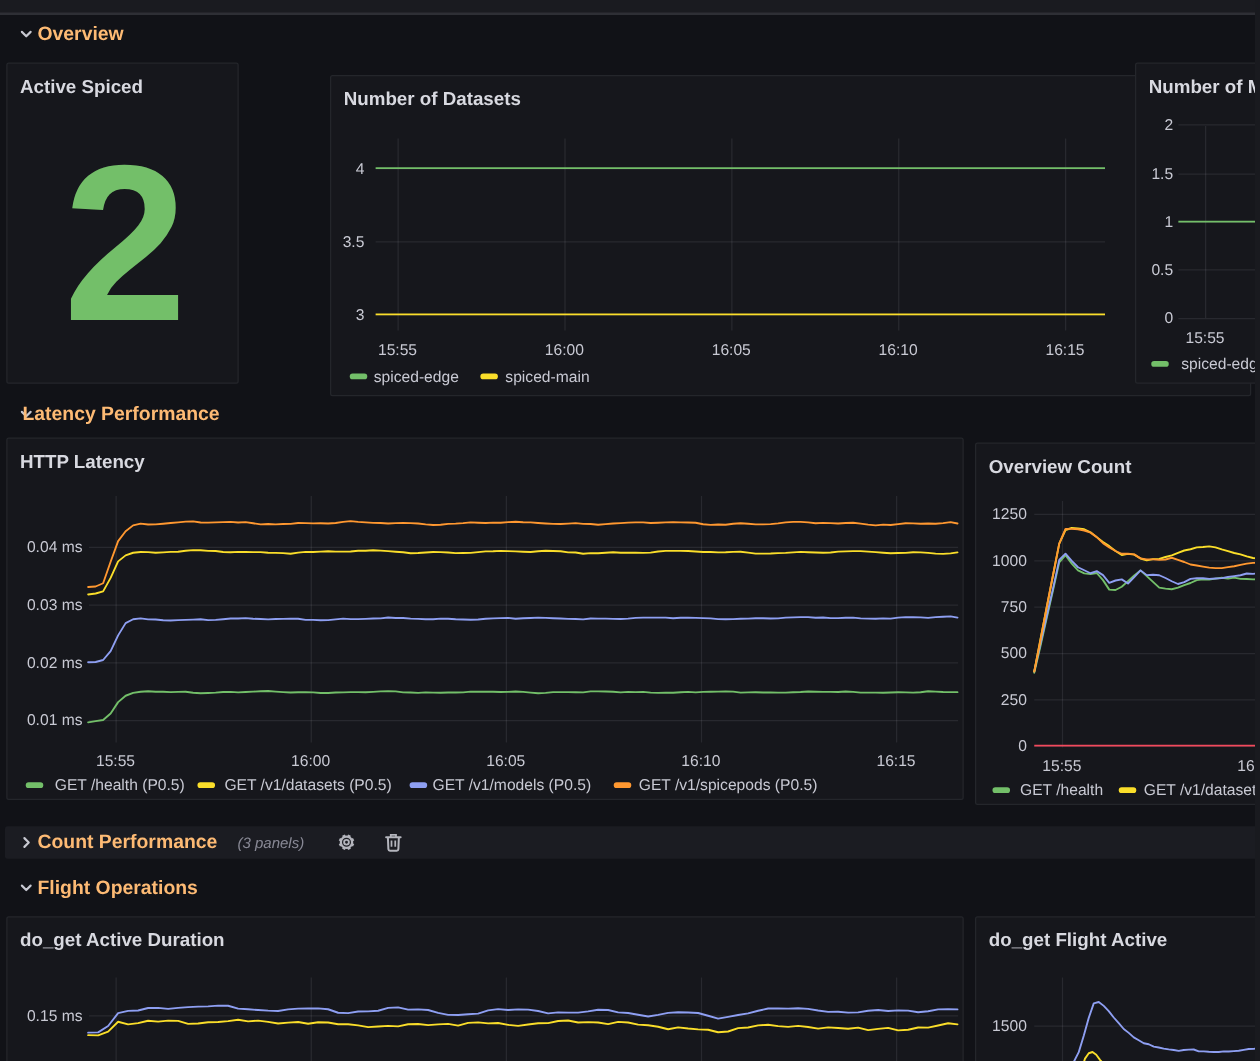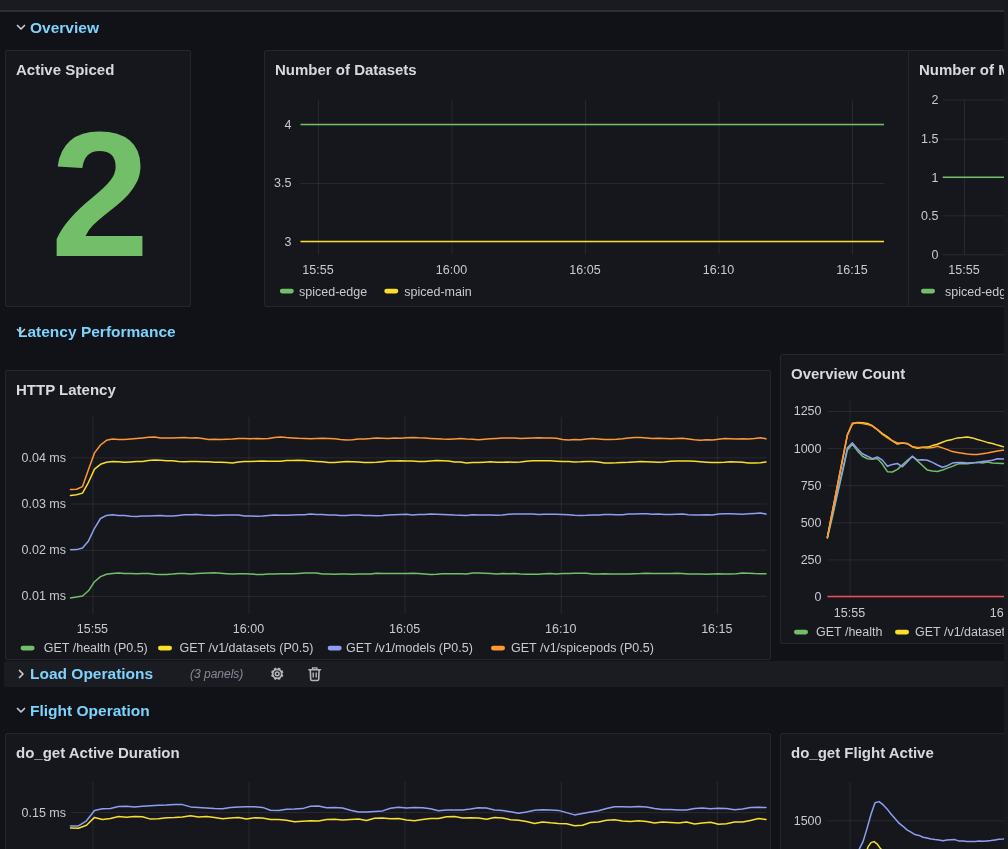--- a/index.html
+++ b/index.html
@@ -1,18 +1,18 @@
 <!DOCTYPE html>
 <html><head><meta charset="utf-8"><style>
 * { margin:0; padding:0; box-sizing:border-box; }
 html,body { width:1008px; height:849px; overflow:hidden; background:#111217;
   font-family:"Liberation Sans", sans-serif; position:relative; }
 .topbar { position:absolute; left:0; top:0; width:1008px; height:12px; background:#1a1b20;
   border-bottom:2px solid #2e2f35; }
-.rowhead { position:absolute; font-size:15.5px; font-weight:700; color:#7dd3fc; }
+.rowhead { position:absolute; font-size:15.5px; font-weight:700; color:#fdba74; }
 .panel { position:absolute; background:#16171c; border:1px solid #24262b; border-radius:2px; }
 .ptitle { position:absolute; left:10px; top:10px; font-size:15px; font-weight:700; color:#d8d9e0; }
 .bignum { position:absolute; left:0; right:0; top:55px; text-align:center; color:#73BF69;
   font-size:178px; font-weight:700; line-height:1; padding-left:4px; }
 .loadbar { position:absolute; left:4px; top:661px; width:1004px; height:26px; background:#1b1c22; border-radius:2px; }
 .panels3 { position:absolute; font-size:12px; font-style:italic; color:rgba(204,204,220,0.62); }
 .rstrip { position:absolute; right:0; top:0; width:4.5px; height:849px; background:#191a1f; z-index:10; }
 </style></head>
 <body>
 <div class="topbar"></div>
@@ -20,21 +20,21 @@
 
 <svg width="12" height="12" viewBox="0 0 12 12" style="position:absolute;left:15px;top:21px">
     <path d="M2.5 4.5 L6 8 L9.5 4.5" fill="none" stroke="#c7c8d1" stroke-width="1.7" stroke-linecap="round" stroke-linejoin="round"></path>
   </svg>
 <div class="rowhead" style="left:30px;top:19px">Overview</div>
 
 <div class="panel" style="left:5px;top:50px;width:186px;height:257px">
     <div class="ptitle">Active Spiced</div>
     <div class="bignum">2</div>
   </div>
-<div class="panel" style="left:264px;top:50px;width:737px;height:257px">
+<div class="panel" style="left:264px;top:60px;width:737px;height:257px">
     <div class="ptitle">Number of Datasets</div>
     <svg width="634" height="257" style="position:absolute;left:0;top:0">
       <line x1="53.5" x2="53.5" y1="49.8" y2="203.3" stroke="rgba(204,204,220,0.10)" stroke-width="1"></line>
       <line x1="187.0" x2="187.0" y1="49.8" y2="203.3" stroke="rgba(204,204,220,0.10)" stroke-width="1"></line>
       <line x1="320.5" x2="320.5" y1="49.8" y2="203.3" stroke="rgba(204,204,220,0.10)" stroke-width="1"></line>
       <line x1="454.0" x2="454.0" y1="49.8" y2="203.3" stroke="rgba(204,204,220,0.10)" stroke-width="1"></line>
       <line x1="587.5" x2="587.5" y1="49.8" y2="203.3" stroke="rgba(204,204,220,0.10)" stroke-width="1"></line>
       <line x1="35.5" x2="619.0" y1="74.0" y2="74.0" stroke="rgba(204,204,220,0.10)" stroke-width="1"></line>
       <line x1="35.5" x2="619.0" y1="132.5" y2="132.5" stroke="rgba(204,204,220,0.10)" stroke-width="1"></line>
       <line x1="35.5" x2="619.0" y1="191.0" y2="191.0" stroke="rgba(204,204,220,0.10)" stroke-width="1"></line>
@@ -73,21 +73,21 @@
       <rect x="12.0" y="237.8" width="14" height="4.6" rx="2.3" fill="#73BF69"></rect>
       <text x="36.0" y="244.6" text-anchor="start" style="font-size:12.5px;fill:#c8c9d3;font-weight:400">spiced-edge</text>
     </svg>
   </div>
 
 <svg width="12" height="12" viewBox="0 0 12 12" style="position:absolute;left:15px;top:325px">
     <path d="M2.5 4.5 L6 8 L9.5 4.5" fill="none" stroke="#c7c8d1" stroke-width="1.7" stroke-linecap="round" stroke-linejoin="round"></path>
   </svg>
 <div class="rowhead" style="left:18px;top:323px">Latency Performance</div>
 
-<div class="panel" style="left:5px;top:370px;width:766px;height:290px">
+<div class="panel" style="left:5px;top:350px;width:766px;height:290px">
     <div class="ptitle">HTTP Latency</div>
     <svg width="766" height="290" style="position:absolute;left:0;top:0">
       <line x1="86.9" x2="86.9" y1="45.8" y2="243.0" stroke="rgba(204,204,220,0.10)" stroke-width="1"></line>
       <line x1="243.0" x2="243.0" y1="45.8" y2="243.0" stroke="rgba(204,204,220,0.10)" stroke-width="1"></line>
       <line x1="399.1" x2="399.1" y1="45.8" y2="243.0" stroke="rgba(204,204,220,0.10)" stroke-width="1"></line>
       <line x1="555.2" x2="555.2" y1="45.8" y2="243.0" stroke="rgba(204,204,220,0.10)" stroke-width="1"></line>
       <line x1="711.3" x2="711.3" y1="45.8" y2="243.0" stroke="rgba(204,204,220,0.10)" stroke-width="1"></line>
       <line x1="65.2" x2="760.5" y1="86.8" y2="86.8" stroke="rgba(204,204,220,0.10)" stroke-width="1"></line>
       <text x="60.0" y="90.7" text-anchor="end" style="font-size:12.5px;fill:#c8c9d3;font-weight:400">0.04 ms</text>
       <line x1="65.2" x2="760.5" y1="133.0" y2="133.0" stroke="rgba(204,204,220,0.10)" stroke-width="1"></line>
@@ -142,21 +142,21 @@
       <text x="35.0" y="281.2" text-anchor="start" style="font-size:12.5px;fill:#c8c9d3;font-weight:400">GET /health</text>
       <rect x="114.0" y="274.8" width="14" height="4.6" rx="2.3" fill="#FADE2A"></rect>
       <text x="134.0" y="281.2" text-anchor="start" style="font-size:12.5px;fill:#c8c9d3;font-weight:400">GET /v1/datasets</text>
     </svg>
   </div>
 
 <div class="loadbar"></div>
 <svg width="12" height="12" viewBox="0 0 12 12" style="position:absolute;left:15px;top:668px">
     <path d="M4.5 2.5 L8 6 L4.5 9.5" fill="none" stroke="#c7c8d1" stroke-width="1.7" stroke-linecap="round" stroke-linejoin="round"></path>
   </svg>
-<div class="rowhead" style="left:30px;top:665px">Load Operations</div>
+<div class="rowhead" style="left:30px;top:665px">Count Performance</div>
 <div class="panels3" style="left:190px;top:667px">(3 panels)</div>
 <svg width="1008" height="849" style="position:absolute;left:0;top:0;pointer-events:none">
 <circle cx="277.2" cy="673.8" r="4.5" fill="none" stroke="#b4b5bd" stroke-width="1.8"></circle>
     <circle cx="277.2" cy="673.8" r="1.9" fill="none" stroke="#b4b5bd" stroke-width="1.5"></circle>
     <line x1="281.2" y1="675.4" x2="282.9" y2="676.2" stroke="#b4b5bd" stroke-width="2.4" stroke-linecap="butt"></line>
     <line x1="278.8" y1="677.8" x2="279.6" y2="679.5" stroke="#b4b5bd" stroke-width="2.4" stroke-linecap="butt"></line>
     <line x1="275.6" y1="677.8" x2="274.8" y2="679.5" stroke="#b4b5bd" stroke-width="2.4" stroke-linecap="butt"></line>
     <line x1="273.2" y1="675.4" x2="271.5" y2="676.2" stroke="#b4b5bd" stroke-width="2.4" stroke-linecap="butt"></line>
     <line x1="273.2" y1="672.2" x2="271.5" y2="671.4" stroke="#b4b5bd" stroke-width="2.4" stroke-linecap="butt"></line>
     <line x1="275.6" y1="669.8" x2="274.8" y2="668.1" stroke="#b4b5bd" stroke-width="2.4" stroke-linecap="butt"></line>
@@ -165,21 +165,21 @@
 <path d="M308.9 669.6999999999999 H320.5" stroke="#b4b5bd" stroke-width="1.6" stroke-linecap="round"></path>
     <path d="M312.59999999999997 669.6999999999999 V667.9 H316.8 V669.6999999999999" fill="none" stroke="#b4b5bd" stroke-width="1.4"></path>
     <path d="M310.3 669.6999999999999 L310.7 679.3 a1.3 1.3 0 0 0 1.3 1.2 H317.4 a1.3 1.3 0 0 0 1.3 -1.2 L319.09999999999997 669.6999999999999" fill="none" stroke="#b4b5bd" stroke-width="1.6"></path>
     <line x1="313.2" y1="672.4" x2="313.2" y2="677.4" stroke="#b4b5bd" stroke-width="1.4"></line>
     <line x1="316.2" y1="672.4" x2="316.2" y2="677.4" stroke="#b4b5bd" stroke-width="1.4"></line>
 </svg>
 
 <svg width="12" height="12" viewBox="0 0 12 12" style="position:absolute;left:15px;top:704px">
     <path d="M2.5 4.5 L6 8 L9.5 4.5" fill="none" stroke="#c7c8d1" stroke-width="1.7" stroke-linecap="round" stroke-linejoin="round"></path>
   </svg>
-<div class="rowhead" style="left:30px;top:702px">Flight Operation</div>
+<div class="rowhead" style="left:30px;top:702px">Flight Operations</div>
 
 <div class="panel" style="left:5px;top:733px;width:766px;height:160px">
     <div class="ptitle">do_get Active Duration</div>
     <svg width="766" height="160" style="position:absolute;left:0;top:0">
       <line x1="86.9" x2="86.9" y1="48.0" y2="160.0" stroke="rgba(204,204,220,0.10)" stroke-width="1"></line>
       <line x1="243.0" x2="243.0" y1="48.0" y2="160.0" stroke="rgba(204,204,220,0.10)" stroke-width="1"></line>
       <line x1="399.1" x2="399.1" y1="48.0" y2="160.0" stroke="rgba(204,204,220,0.10)" stroke-width="1"></line>
       <line x1="555.2" x2="555.2" y1="48.0" y2="160.0" stroke="rgba(204,204,220,0.10)" stroke-width="1"></line>
       <line x1="711.3" x2="711.3" y1="48.0" y2="160.0" stroke="rgba(204,204,220,0.10)" stroke-width="1"></line>
       <line x1="65.2" x2="760.5" y1="78.6" y2="78.6" stroke="rgba(204,204,220,0.10)" stroke-width="1"></line>

